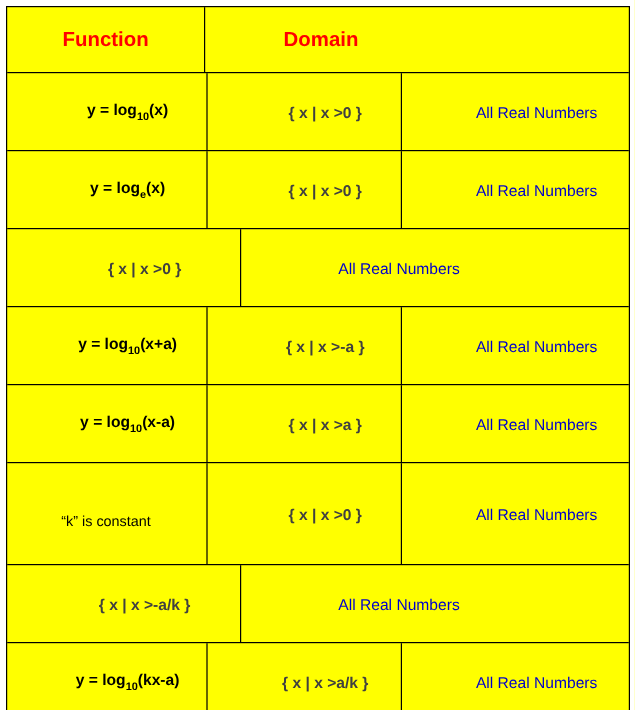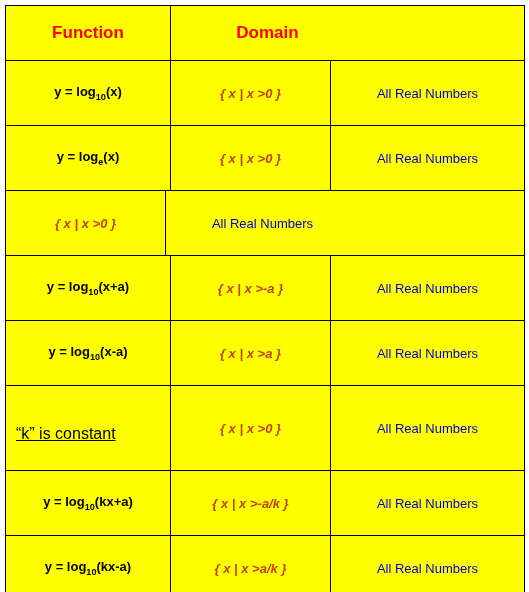--- a/index.html
+++ b/index.html
@@ -38,45 +38,44 @@
   .col-range { width: 193px; }
   .header-row .cell {
     height: 54px;
     font-size: 17px;
     font-weight: bold;
     color: #ff0000;
   }
   .data-row .cell {
     height: 64px;
     font-size: 13px;
+    margin-left: 35px;
   }
   .data-row.tall .cell {
     height: 84px;
   }
   .func-text {
     color: #000;
     font-weight: bold;
   }
   .domain-text {
-    color: #c2410c;
+    color: #404040;
     font-weight: bold;
-    font-style: italic;
   }
   .range-text {
     color: #0000cc;
     font-weight: normal;
   }
   .note {
     color:#000;
     font-weight: normal;
-    font-size: 16px;
+    font-size: 12px;
     margin-top: 12px;
     align-self: flex-start;
     padding-left: 8px;
-    text-decoration: underline;
   }
   sub {
     font-size: 0.7em;
     vertical-align: sub;
   }
 </style>
 </head>
 <body>
 
 <div class="table-wrap">
@@ -149,23 +148,20 @@
     </div>
     <div class="cell col-domain">
         <span class="domain-text">{ x  |  x &gt;0 }</span>
       </div>
     <div class="cell col-range">
         <span class="range-text">All Real Numbers</span>
       </div>
   </div>
 
   <div class="row data-row">
-    <div class="cell col-func">
-        <span class="func-text">y = log<sub>10</sub>(kx+a)</span>
-      </div>
     <div class="cell col-domain">
         <span class="domain-text">{ x  |  x &gt;-a/k }</span>
       </div>
     <div class="cell col-range">
         <span class="range-text">All Real Numbers</span>
       </div>
   </div>
 
   <div class="row data-row">
     <div class="cell col-func">

